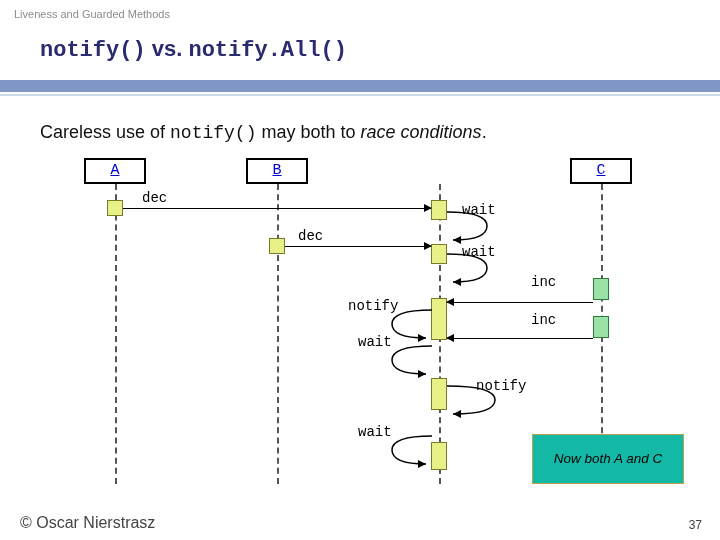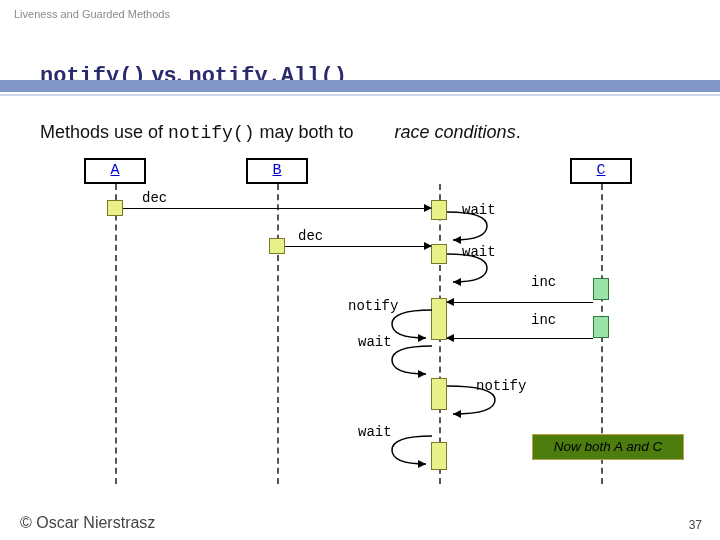--- a/index.html
+++ b/index.html
@@ -1,60 +1,60 @@
 <!DOCTYPE html>
 <html><head>
 <meta charset="utf-8">
 <style>
   * { box-sizing: border-box; margin: 0; padding: 0; }
   html, body { width: 720px; height: 540px; font-family: Arial, Helvetica, sans-serif; background: #fff; overflow: hidden; }
   .page { position: relative; width: 720px; height: 540px; }
   .preheader { position: absolute; left: 14px; top: 8px; font-size: 11px; color: #8b8b8b; }
-  .title-wrap { position: absolute; left: 40px; top: 36px; margin-top: 26px; }
+  .title-wrap { position: absolute; left: 40px; top: 36px; }
   .title { font-size: 22px; font-weight: bold; color: #2b2b70; font-family: "Courier New", monospace; letter-spacing: 0; }
   .title .plain { font-family: Arial, Helvetica, sans-serif; font-weight: bold; color: #2b2b70; font-size: 22px; }
   .rule { position: absolute; left: 0; top: 80px; width: 720px; height: 20px; }
   .rule .thick { position: absolute; left: 0; top: 0; width: 720px; height: 12px; background: #8097c5; }
   .rule .thin  { position: absolute; left: 0; top: 14px; width: 720px; height: 2px; background: #cfd8ea; }
   .caption { position: absolute; left: 40px; top: 122px; font-size: 18px; color: #111; }
   .caption .code { font-family: "Courier New", monospace; }
-  .caption .em { font-style: italic; margin-left: 36px; }
+  .caption .em { font-style: italic; }
   .diagram { position: absolute; left: 0; top: 150px; width: 720px; height: 340px; }
   .lane-box { position: absolute; width: 62px; height: 26px; border: 2px solid #000; background: #fff; text-align: center; line-height: 22px; font-family: "Courier New", monospace; font-size: 15px; color: #00c; text-decoration: underline; }
   .lifeline { position: absolute; width: 0; border-left: 2px dashed #555; }
   .act { position: absolute; width: 16px; background: #e8f088; border: 1px solid #7a7a2a; }
   .act.green { background: #9be2a8; border-color: #2d7a3a; }
   .label { position: absolute; font-family: "Courier New", monospace; font-size: 14px; color: #000; white-space: nowrap; }
   .arrow { position: absolute; height: 0; }
   .arrow .line { position: absolute; top: 0; height: 0; border-top: 1.5px solid #000; width: 100%; }
   .arrow .headR { position: absolute; right: -1px; top: -4px; width: 0; height: 0; border-left: 8px solid #000; border-top: 4.5px solid transparent; border-bottom: 4.5px solid transparent; }
   .arrow .headL { position: absolute; left: -1px; top: -4px; width: 0; height: 0; border-right: 8px solid #000; border-top: 4.5px solid transparent; border-bottom: 4.5px solid transparent; }
   .selfcall { position: absolute; }
-  .note-box { position: absolute; background: #4d7c0f; border: 1px solid #b8a34a; padding: 4px 8px; font-size: 13.5px; font-style: italic; text-align: center; line-height: 1.2; }
+  .note-box { position: absolute; background: #14b8a6; border: 1px solid #b8a34a; padding: 16px 8px; font-size: 13.5px; font-style: italic; text-align: center; line-height: 1.2; }
   .author { position: absolute; left: 20px; bottom: 8px; font-size: 16px; color: #444; }
   .pagenum { position: absolute; right: 18px; bottom: 8px; font-size: 12px; color: #444; }
 </style>
 </head>
 <body>
 
 <div class="page">
 
   <div class="preheader">Liveness and Guarded Methods</div>
 
   <div class="title-wrap">
     <span class="title"><span>notify()</span><span class="plain"> vs. </span><span>notify.All()</span></span>
   </div>
 
   <div class="rule">
     <div class="thick"></div>
     <div class="thin"></div>
   </div>
 
   <div class="caption">
-    <span>Methods use of </span><span class="code">notify()</span><span> may both to </span><span class="em">race conditions</span><span>.</span>
+    <span>Careless use of </span><span class="code">notify()</span><span> may both to </span><span class="em">race conditions</span><span>.</span>
   </div>
 
   <div class="diagram">
 
     <div class="lane-box" style="left:84px;  top:8px;">A</div>
     <div class="lane-box" style="left:246px; top:8px;">B</div>
     <div class="lane-box" style="left:570px; top:8px;">C</div>
 
     <div class="lifeline" style="left:115px; top:34px; height:300px;"></div>
     <div class="lifeline" style="left:277px; top:34px; height:300px;"></div>

